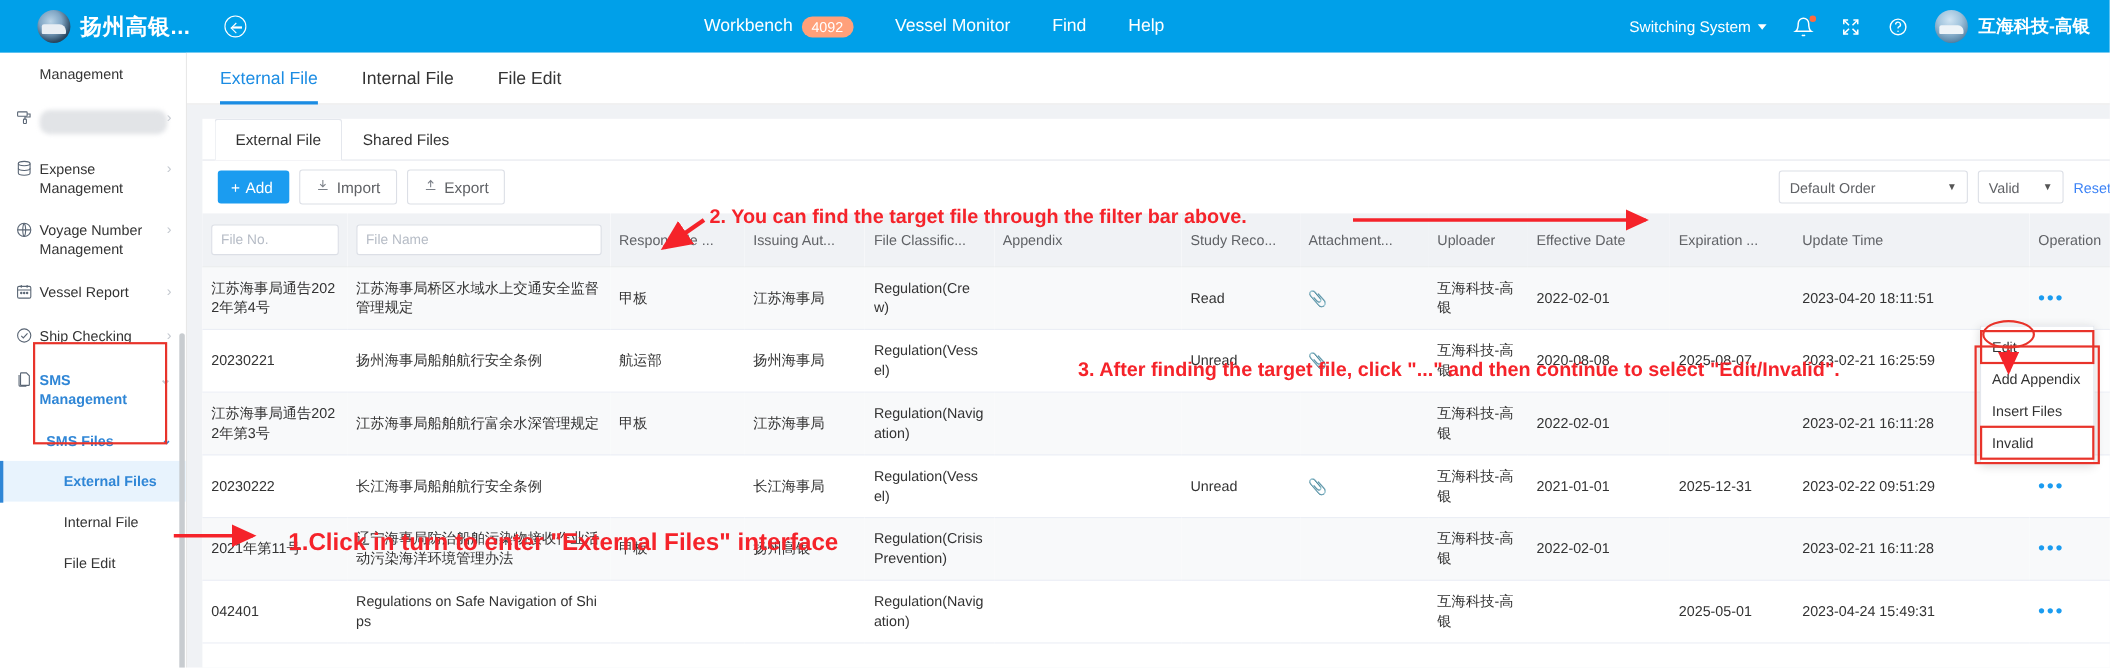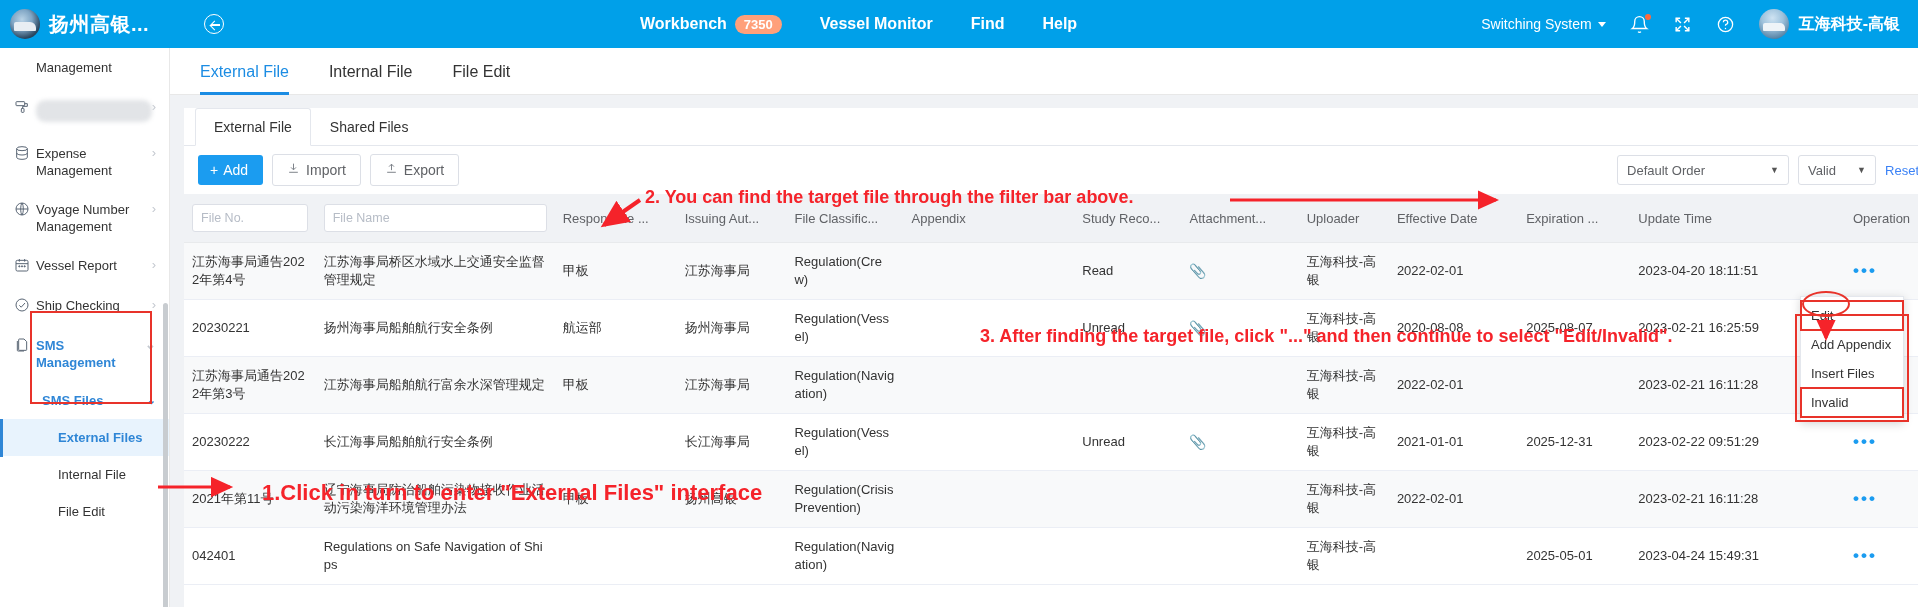--- a/index.html
+++ b/index.html
@@ -9,21 +9,21 @@
     background: #fff; overflow: hidden;
   }
   .app { position: relative; width: 1918px; height: 607px; }
 
   
   .topbar {
     position: absolute; top: 0; left: 0; width: 1918px; height: 48px;
     background: #00a0e9; display: flex; align-items: center;
     color: #fff;
   }
-  .brand { display: flex; align-items: center; padding-left: 10px; width: 170px; }
+  .brand { display: flex; align-items: center; padding-left: 34px; width: 170px; }
   .brand-logo {
     width: 30px; height: 30px; border-radius: 50%;
     background: radial-gradient(circle at 40% 35%, #b9d3e6 0%, #7fa5c4 38%, #2d4a63 70%, #101c27 100%);
     flex: 0 0 30px; position: relative; overflow: hidden;
   }
   .brand-logo::after {
     content: ""; position: absolute; left: 4px; top: 13px; width: 22px; height: 9px;
     background: #e8eef3; border-radius: 2px 6px 1px 1px;
   }
   .brand-name { font-size: 20px; font-weight: bold; margin-left: 9px; white-space: nowrap; letter-spacing: .5px; }
@@ -32,21 +32,21 @@
     margin-left: 34px; position: relative; cursor: pointer;
   }
   .collapse-btn::before {
     content: ""; position: absolute; left: 6px; top: 6.5px;
     width: 6px; height: 6px; border-left: 1.6px solid #fff; border-bottom: 1.6px solid #fff;
     transform: rotate(45deg);
   }
   .collapse-btn::after {
     content: ""; position: absolute; left: 6px; top: 9px; width: 9px; height: 1.6px; background: #fff;
   }
-  .topnav { display: flex; align-items: center; margin-left: 416px; gap: 38px; font-weight: bold; }
+  .topnav { display: flex; align-items: center; margin-left: 416px; gap: 38px; }
   .topnav-item { font-size: 16px; color: #fff; cursor: pointer; display: flex; align-items: center; gap: 8px; white-space: nowrap; }
   .badge-count {
     background: #ffa07a; color: #fff; font-size: 13px; border-radius: 11px;
     padding: 2px 9px; line-height: 15px;
   }
   .topright { position: absolute; right: 18px; top: 0; height: 48px; display: flex; align-items: center; gap: 24px; }
   .switch-sys { font-size: 14px; display: flex; align-items: center; gap: 6px; cursor: pointer; white-space: nowrap; }
   .caret-down { width: 0; height: 0; border-left: 4.5px solid transparent; border-right: 4.5px solid transparent; border-top: 5px solid #fff; }
   .ic { cursor: pointer; display: inline-flex; }
   .bell-wrap { position: relative; }
@@ -192,21 +192,21 @@
   <div class="topbar">
     <div class="brand">
       <div class="brand-logo"></div>
       <div class="brand-name">扬州高银...</div>
     </div>
     <div class="collapse-btn"></div>
 
     <div class="topnav">
       <div class="topnav-item">
         <span>Workbench</span>
-        <span class="badge-count">7350</span>
+        <span class="badge-count">4092</span>
       </div>
       <div class="topnav-item">
         <span>Vessel Monitor</span>
       </div>
       <div class="topnav-item">
         <span>Find</span>
       </div>
       <div class="topnav-item">
         <span>Help</span>
       </div>

